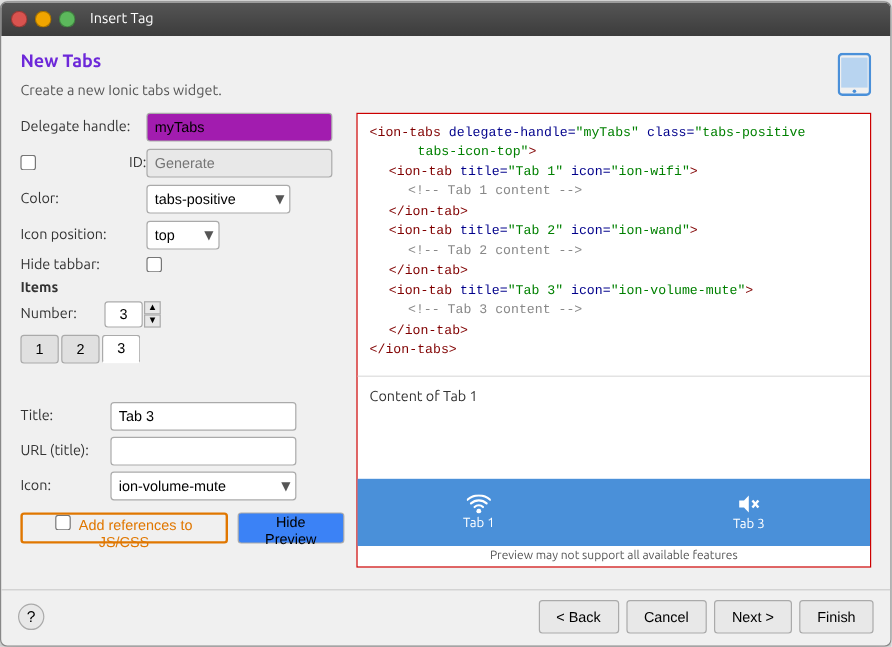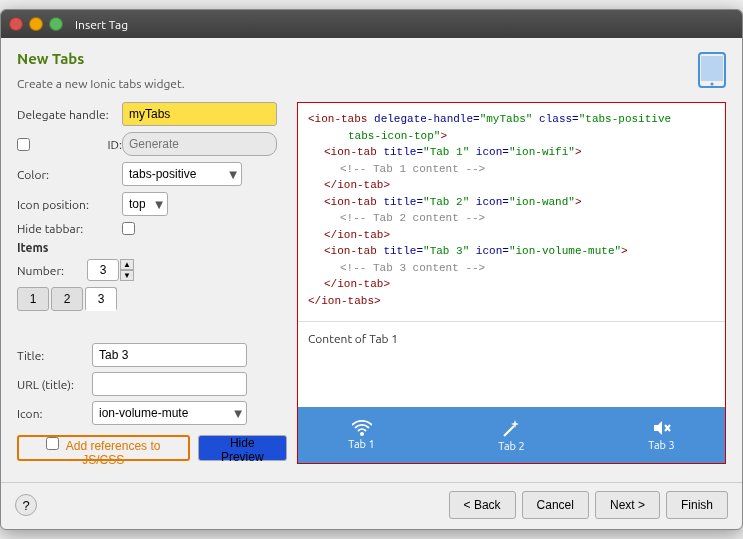--- a/index.html
+++ b/index.html
@@ -40,21 +40,21 @@
       color: #fff;
       font-size: 12px;
       margin-left: 6px;
     }
     .content {
       padding: 12px 16px 10px;
     }
     .page-title {
       font-size: 15px;
       font-weight: bold;
-      color: #4d7c0f;
+      color: #6d28d9;
       margin-bottom: 10px;
     }
     .page-subtitle {
       font-size: 12px;
       color: #555;
       margin-bottom: 12px;
     }
     .main-area {
       display: flex;
       gap: 10px;
@@ -81,26 +81,25 @@
       width: 105px;
       color: #333;
       font-size: 12px;
     }
     .form-input {
       height: 24px;
       border: 1px solid #aaa;
       border-radius: 3px;
       padding: 0 6px;
       font-size: 12px;
-      background: #fde047;
+      background: #a21caf;
     }
     .form-input:disabled {
       background: #e8e8e8;
       color: #000000;
-      border-radius: 10px;
     }
     .form-input-wide {
       width: 155px;
     }
     .select-wrap {
       position: relative;
       display: inline-flex;
       align-items: center;
     }
     .form-select {
@@ -114,21 +113,21 @@
       cursor: pointer;
     }
     .select-arrow {
       position: absolute;
       right: 5px;
       pointer-events: none;
       color: #555;
       font-size: 10px;
     }
     .icon-pos-select {
-      width: 46px;
+      width: 61px;
     }
     .color-select {
       width: 120px;
     }
     .section-title {
       font-weight: bold;
       font-size: 12px;
       color: #333;
       margin-bottom: 5px;
       margin-top: 4px;
@@ -228,21 +227,21 @@
       background: #f0f0f0;
       color: #e07700;
       border-radius: 3px;
       font-size: 12px;
       cursor: pointer;
       padding: 0 8px;
     }
     .hide-preview-btn {
       height: 26px;
       border: 1px solid #aaa;
-      background: #1d4ed8;
+      background: #3b82f6;
       border-radius: 3px;
       font-size: 12px;
       cursor: pointer;
       padding: 0 10px;
     }
     
     .code-area {
       padding: 8px 10px;
       font-family: 'Courier New', monospace;
       font-size: 11px;
@@ -509,36 +508,29 @@
             <svg width="20" height="16" viewBox="0 0 20 16" fill="white">
               <path d="M10 12a2 2 0 1 1 0 4 2 2 0 0 1 0-4z"></path>
               <path d="M3.5 7.5a9.5 9.5 0 0 1 13 0" stroke="white" stroke-width="1.8" fill="none" stroke-linecap="round"></path>
               <path d="M6.5 10.5a5 5 0 0 1 7 0" stroke="white" stroke-width="1.8" fill="none" stroke-linecap="round"></path>
               <path d="M0.5 4.5a14 14 0 0 1 19 0" stroke="white" stroke-width="1.8" fill="none" stroke-linecap="round"></path>
             </svg>
             <span>Tab 1</span>
           </div>
           <div class="preview-tab">
 
-            <svg width="20" height="20" viewBox="0 0 20 20" fill="white">
-              <line x1="2" y1="18" x2="12" y2="8" stroke="white" stroke-width="2"></line>
-              <path d="M13 2 l1 3 l3 1 l-3 1 l-1 3 l-1-3 l-3-1 l3-1 z" fill="white"></path>
-            </svg>
-            <span>Tab 2</span>
-          </div>
-          <div class="preview-tab">
-
             <svg width="20" height="18" viewBox="0 0 20 18" fill="white">
               <polygon points="2,6 6,6 10,2 10,16 6,12 2,12" fill="white"></polygon>
               <line x1="13" y1="6" x2="18" y2="12" stroke="white" stroke-width="2"></line>
               <line x1="18" y1="6" x2="13" y2="12" stroke="white" stroke-width="2"></line>
             </svg>
             <span>Tab 3</span>
           </div>
         </div>
+        <div class="preview-notice">Preview may not support all available features</div>
       </div>
     </div>
   </div>
 
   <div class="footer">
     <button class="help-btn">?</button>
     <div class="footer-spacer"></div>
     <button class="footer-btn">&lt; Back</button>
     <button class="footer-btn">Cancel</button>
     <button class="footer-btn">Next &gt;</button>

